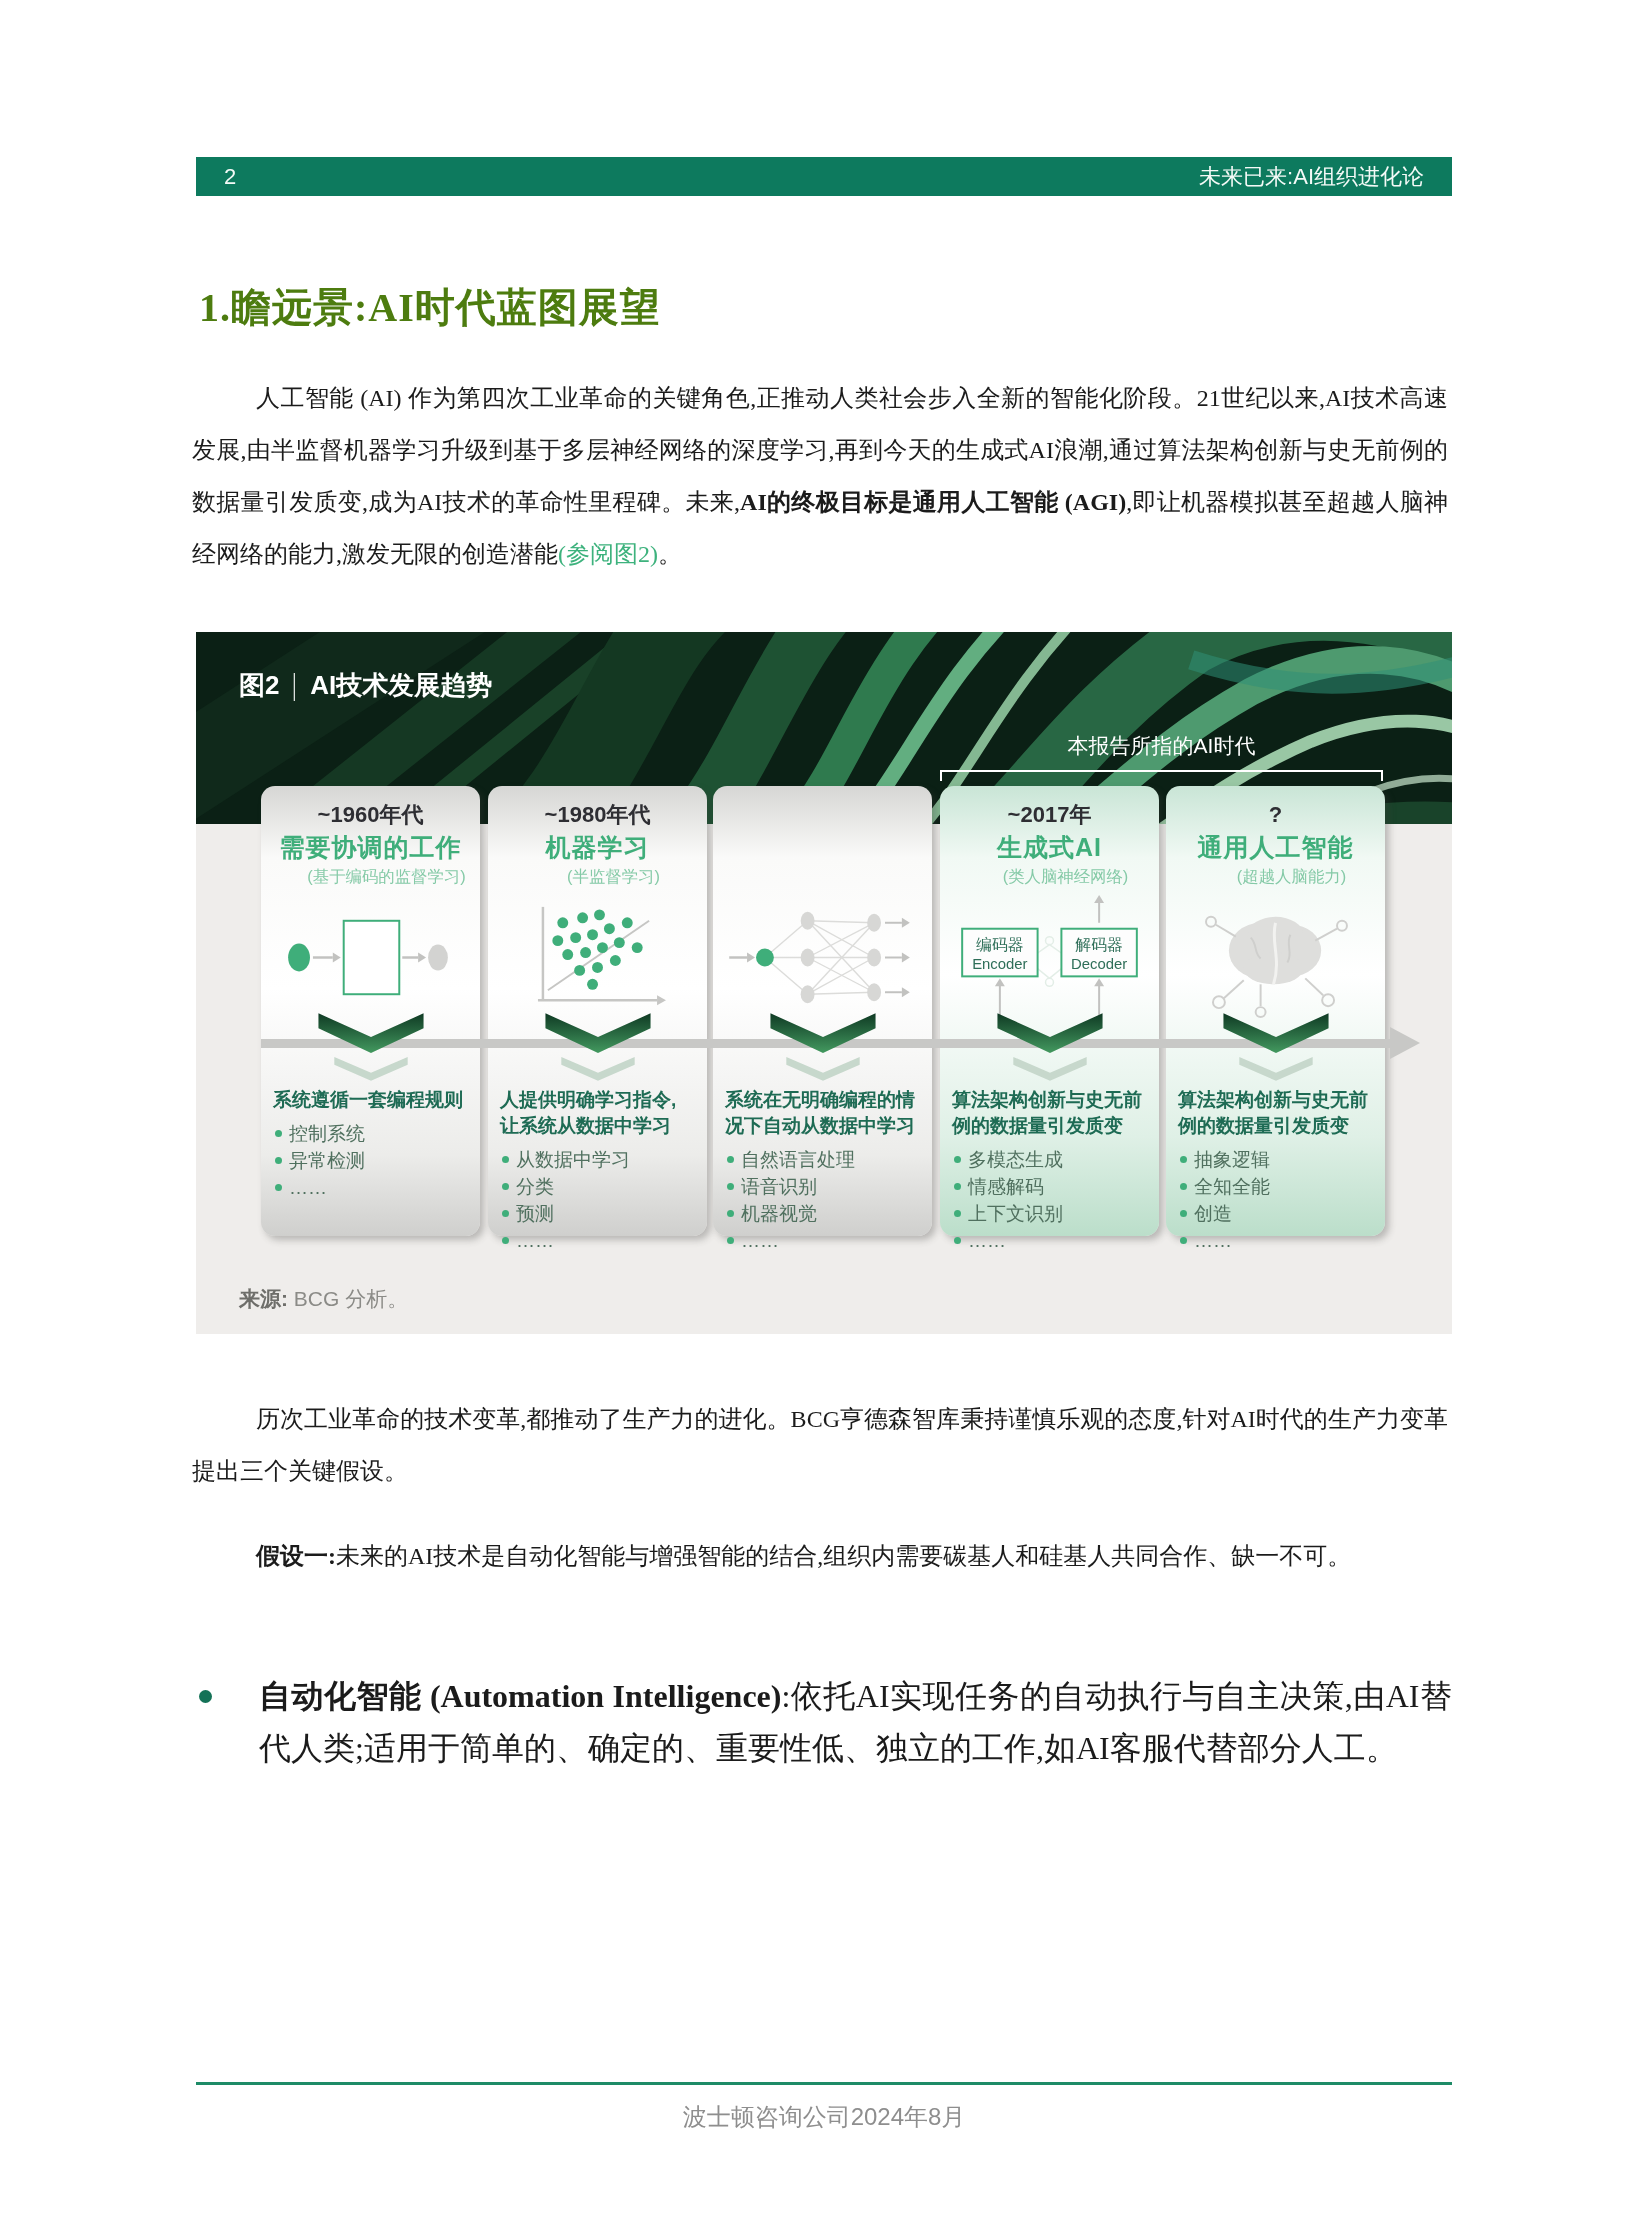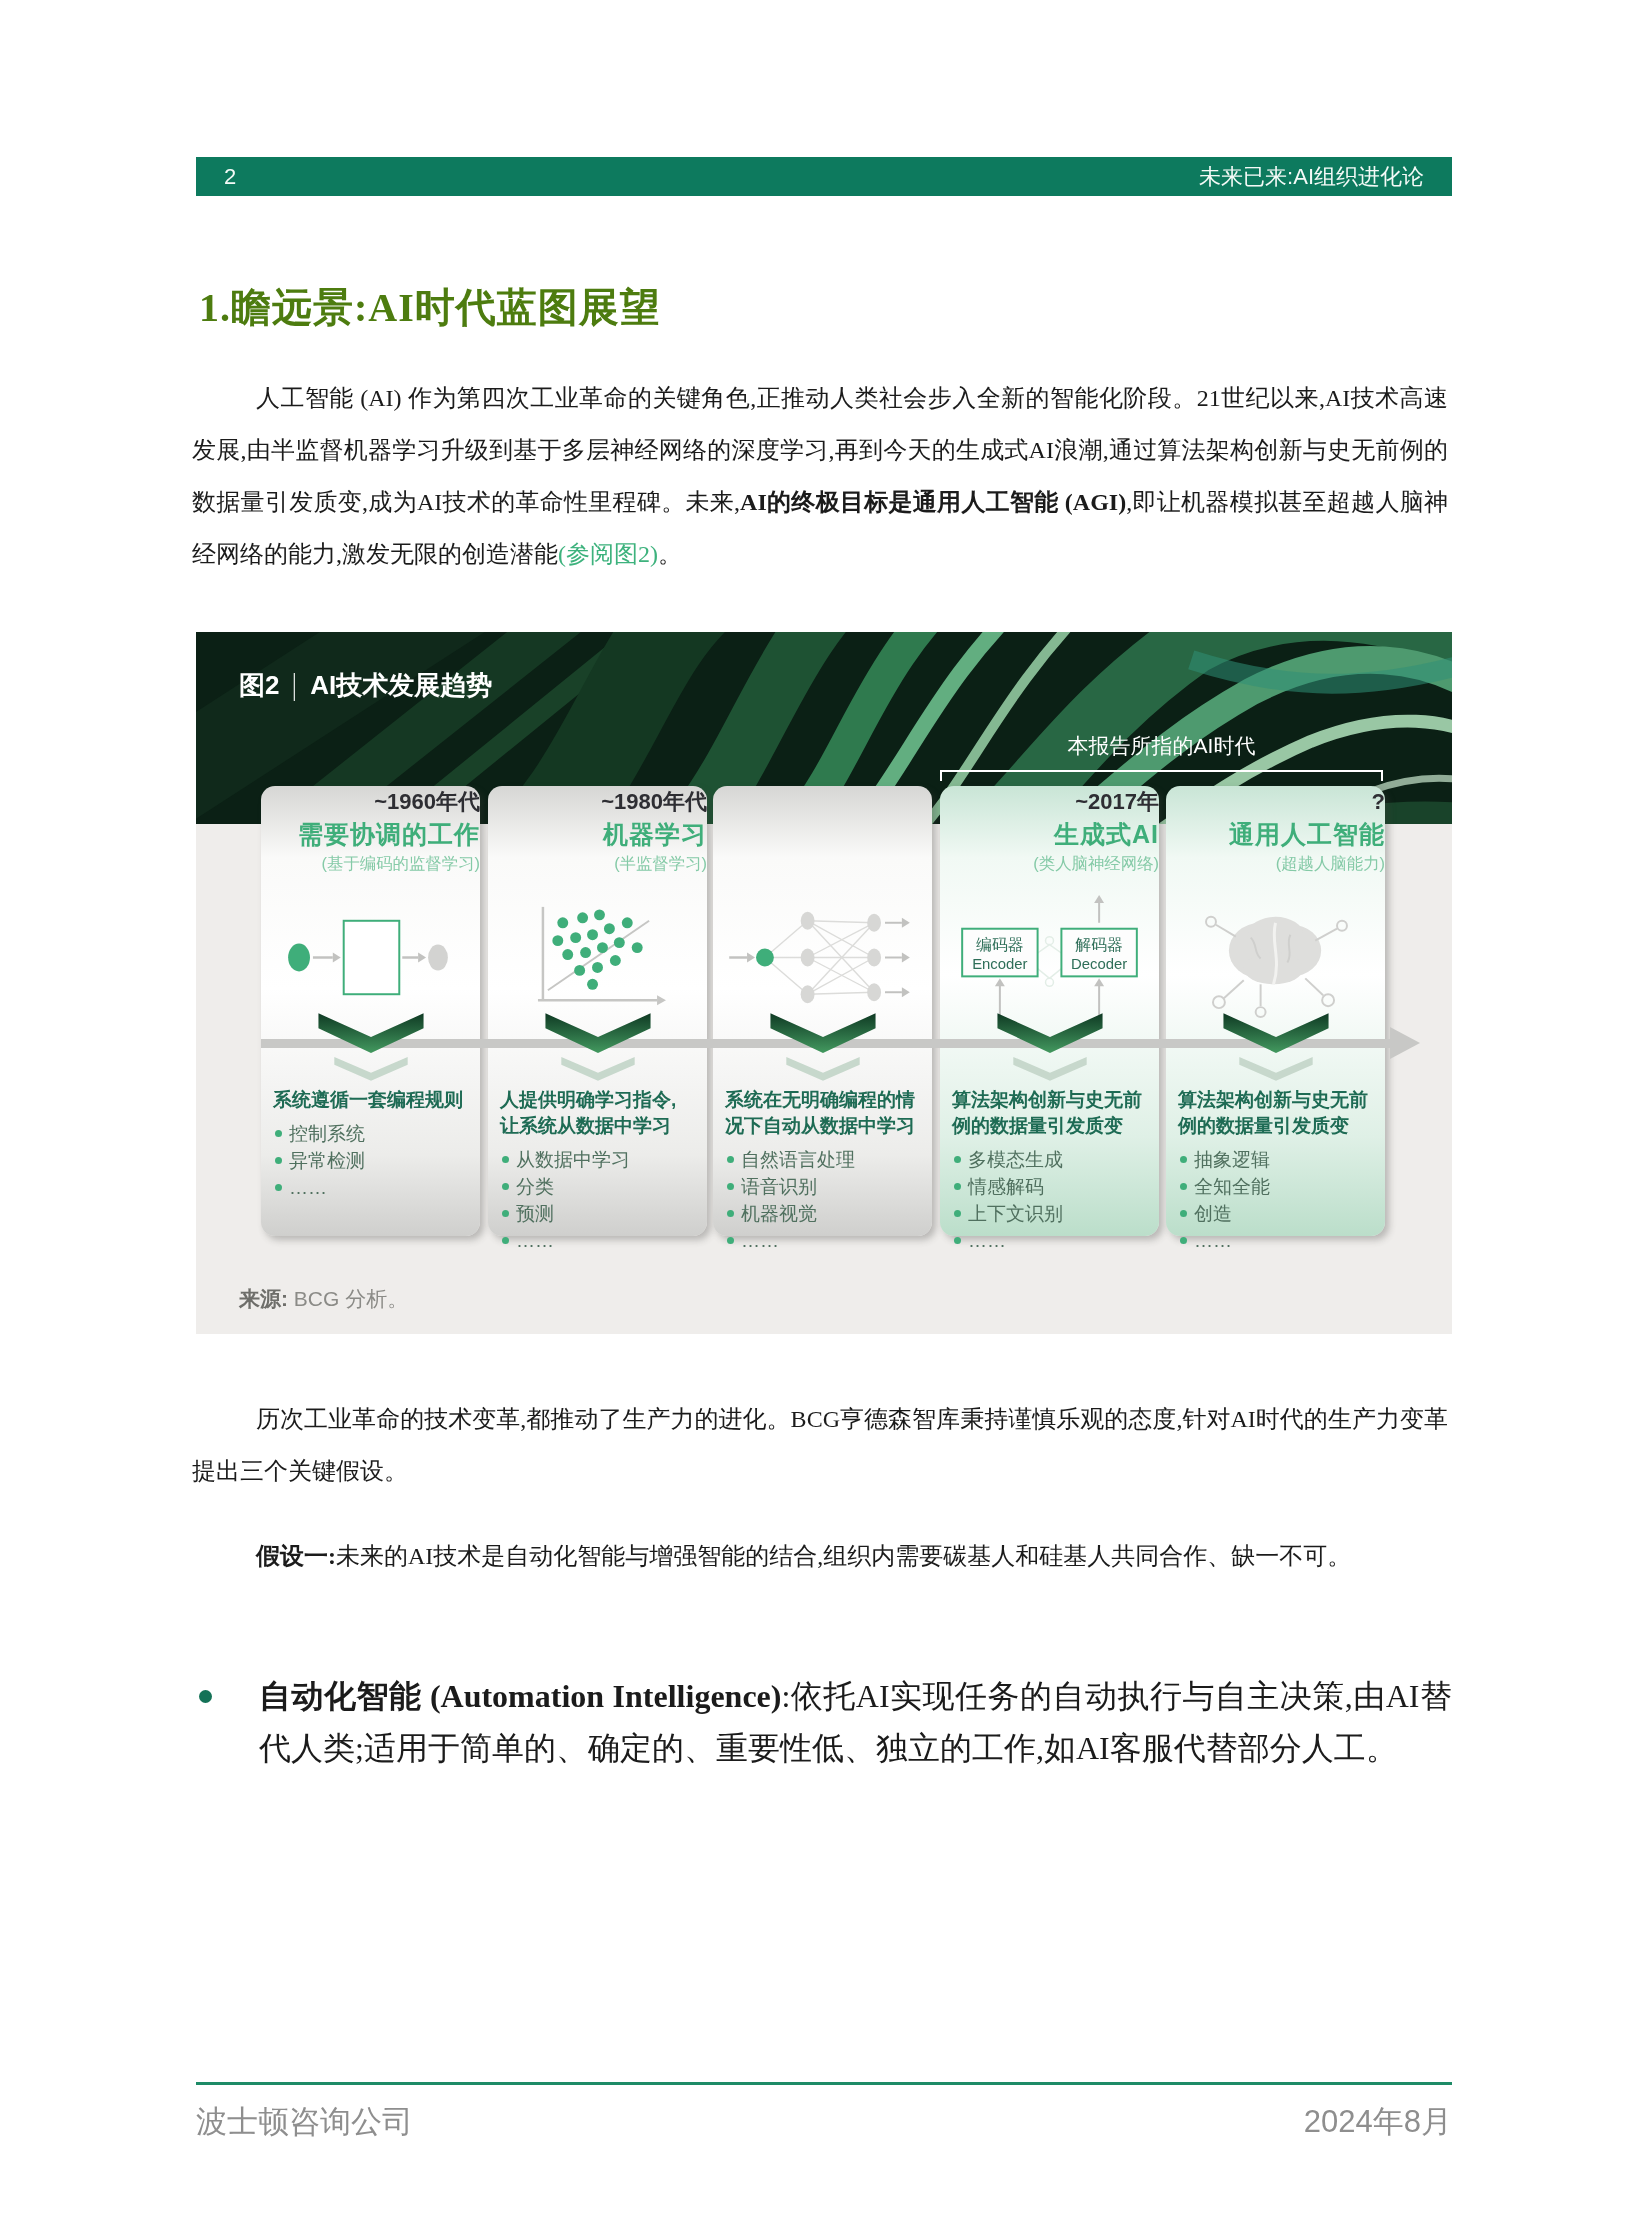--- a/index.html
+++ b/index.html
@@ -25,41 +25,41 @@
   .ref-link{color:#3DB27D;}
 
   
   .bullets{left:196px;top:1670px;width:1256px;list-style:none;margin:0;padding:0;}
   .bullets li{position:relative;padding-left:63px;font-size:32px;line-height:52px;text-align:justify;}
   .bullets li + li{margin-top:34px;}
   .bullet-dot{position:absolute;left:3px;top:20px;width:13px;height:13px;border-radius:50%;background:#147257;}
 
   
   .footer{left:196px;top:2082px;width:1256px;border-top:3px solid #1E8B67;
-    display:flex;justify-content:space-between;padding-top:16px;
-    font-family:"Liberation Sans","DejaVu Sans",sans-serif;font-size:31px;color:#8E8E8E;}
+    display:flex;justify-content:center;padding-top:16px;
+    font-family:"Liberation Sans","DejaVu Sans",sans-serif;font-size:24px;color:#8E8E8E;}
 
   
   .figure{left:196px;top:632px;width:1256px;height:702px;background:#EFEDEB;
     font-family:"Liberation Sans","DejaVu Sans",sans-serif;}
   .photo{left:0;top:0;width:1256px;height:192px;overflow:hidden;}
   .fig-label{left:43px;top:36px;color:#fff;font-size:26px;font-weight:bold;display:flex;align-items:center;}
   .fig-divider{font-weight:normal;margin:0 12px;opacity:.9;transform:scaleX(.55) scaleY(1.15);display:inline-block;}
   .era-note{left:744px;top:100px;width:443px;text-align:center;color:#FFFFFF;font-size:21px;}
   .era-bracket{left:744px;top:138px;width:439px;height:9px;border:2px solid #FFFFFF;border-bottom:none;}
   .tl-arrow{top:407px;left:65px;width:1129px;height:9px;background:#C8C8C6;z-index:2;}
   .tl-arrow:after{content:"";position:absolute;right:-30px;top:-12px;width:0;height:0;
     border-left:30px solid #C8C8C6;border-top:16px solid transparent;border-bottom:16px solid transparent;}
 
   .col{top:154px;width:219px;height:450px;border-radius:14px;box-shadow:4px 4px 7px rgba(60,60,55,.3);}
   .t-gray{background:linear-gradient(180deg,#D6D6D4 0%,#FAFAF9 16%,#FFFFFF 45%,#ECECEA 82%,#CFCFCD 100%);}
   .t-green{background:linear-gradient(180deg,#C9E5D6 0%,#F1F9F4 16%,#FFFFFF 42%,#DFF0E6 78%,#BBDECA 100%);}
   .c1{left:65px;}.c2{left:292px;}.c3{left:517px;}.c4{left:744px;}.c5{left:970px;}
 
-  .card-head{position:relative;z-index:3;text-align:right;padding-top:1px;}
+  .card-head{position:relative;z-index:3;text-align:center;padding-top:14px;}
   .year{font-size:22px;font-weight:bold;color:#2E2E33;line-height:30px;}
   .cname{font-size:25px;font-weight:bold;color:#3FAE7A;line-height:34px;letter-spacing:1px;}
   .csub{font-size:16.4px;color:#85CAA7;line-height:24px;margin-left:32px;}
 
   .illus{position:absolute;z-index:3;top:107px;left:0;width:219px;height:131px;}
   .chev{position:absolute;z-index:3;top:227px;left:50%;transform:translateX(-50%);}
   .desc{position:absolute;z-index:3;top:301px;left:12px;right:12px;}
   .desc-title{font-size:19px;line-height:26px;font-weight:bold;color:#1E6B54;margin-bottom:7px;}
   .fig-li{display:flex;font-size:19px;line-height:27px;color:#50705F;}
   .mini-dot{flex:none;width:7px;height:7px;border-radius:50%;background:#3FAE7A;margin:10px 7px 0 2px;}

